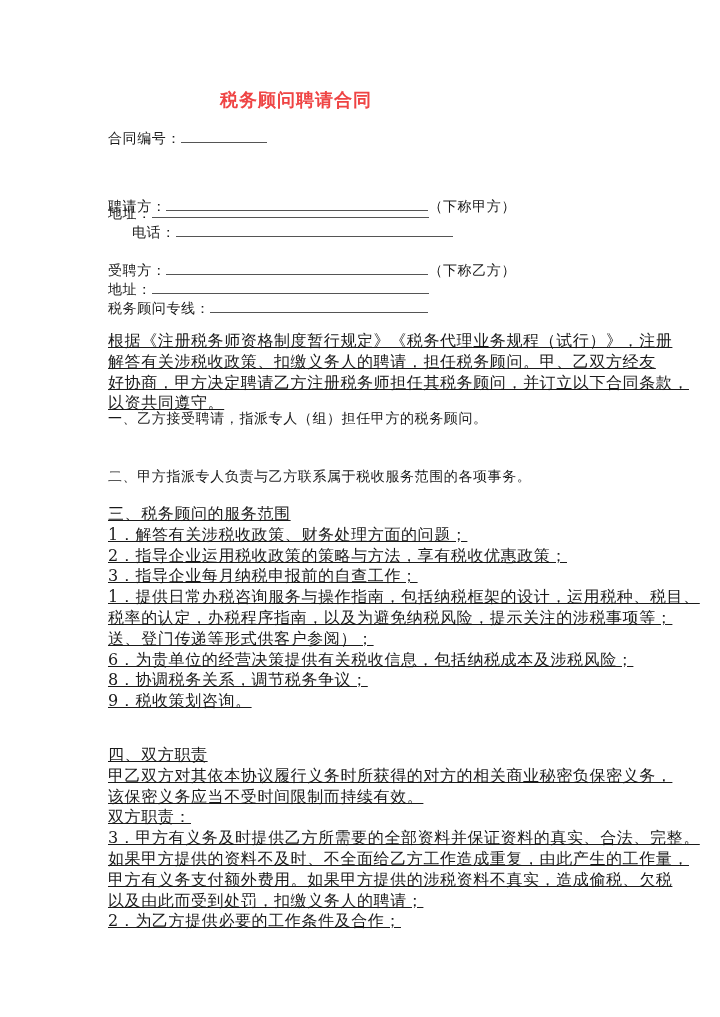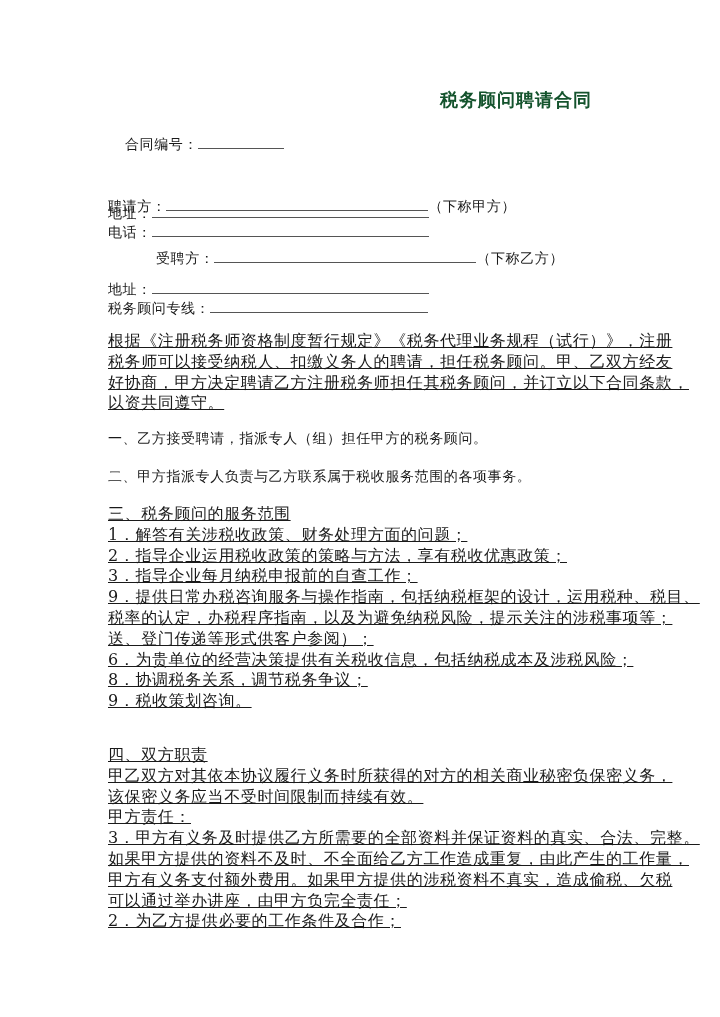--- a/index.html
+++ b/index.html
@@ -1,85 +1,85 @@
 <!DOCTYPE html>
 <html><head>
 <meta charset="utf-8">
 <style>
   html, body { margin: 0; padding: 0; background: #ffffff; }
   body { width: 720px; height: 1017px; position: relative; overflow: hidden;
          font-family: "DejaVu Serif", "Liberation Serif", serif; color: #1a1a1a; }
   .page { position: absolute; left: 0; top: 0; width: 720px; height: 1017px; }
-  .title { position: absolute; top: 88px; left: 0; width: 592px; text-align: right;
+  .title { position: absolute; top: 88px; left: 0; width: 592px; text-align: center;
            font-family: "DejaVu Sans", "Liberation Sans", sans-serif; font-weight: bold;
-           font-size: 18px; letter-spacing: 1px; color: #14532d; }
+           font-size: 18px; letter-spacing: 1px; color: #ef4444; }
   .line { position: absolute; left: 108px; font-size: 14px; line-height: 20.7px;
           white-space: nowrap; letter-spacing: 0.6px; }
   .blank { display: inline-block; border-bottom: 1px solid #555; height: 14px; vertical-align: baseline; }
   .para { position: absolute; left: 108px; width: 512px; font-size: 16px; line-height: 20.8px;
           letter-spacing: 0.6px; text-decoration: underline; }
   .para div { white-space: nowrap; }
 </style>
 </head>
 <body>
 
 <div class="page">
   <div class="title">税务顾问聘请合同</div>
 
-  <div class="line" style="top:134px;margin-left:17px;">
+  <div class="line" style="top:128px;">
     <span>合同编号：</span><span class="blank" style="width:86px;"></span>
   </div>
 
   <div class="line" style="top:196px;">
     <span>聘请方：</span><span class="blank" style="width:262px;"></span><span>（下称甲方）</span>
   </div>
   <div class="line" style="top:203px;">
     <span>地址：</span><span class="blank" style="width:277px;"></span>
   </div>
-  <div class="line" style="top:222px;">
+  <div class="line" style="top:222px;margin-left:24px;">
     <span>电话：</span><span class="blank" style="width:277px;"></span>
   </div>
 
-  <div class="line" style="top:248px;margin-left:48px;">
+  <div class="line" style="top:260px;">
     <span>受聘方：</span><span class="blank" style="width:262px;"></span><span>（下称乙方）</span>
   </div>
   <div class="line" style="top:279px;">
     <span>地址：</span><span class="blank" style="width:277px;"></span>
   </div>
   <div class="line" style="top:298px;">
     <span>税务顾问专线：</span><span class="blank" style="width:218px;"></span>
   </div>
 
   <div class="para" style="top:331px;">
     <div>根据《注册税务师资格制度暂行规定》《税务代理业务规程（试行）》，注册</div>
-    <div>税务师可以接受纳税人、扣缴义务人的聘请，担任税务顾问。甲、乙双方经友</div>
+    <div>解答有关涉税收政策、扣缴义务人的聘请，担任税务顾问。甲、乙双方经友</div>
     <div>好协商，甲方决定聘请乙方注册税务师担任其税务顾问，并订立以下合同条款，</div>
     <div>以资共同遵守。</div>
   </div>
 
-  <div class="line" style="top:428px;">一、乙方接受聘请，指派专人（组）担任甲方的税务顾问。</div>
+  <div class="line" style="top:408px;">一、乙方接受聘请，指派专人（组）担任甲方的税务顾问。</div>
   <div class="line" style="top:466px;">二、甲方指派专人负责与乙方联系属于税收服务范围的各项事务。</div>
 
   <div class="para" style="top:504px;">
     <div>三、税务顾问的服务范围</div>
     <div>1．解答有关涉税收政策、财务处理方面的问题；</div>
     <div>2．指导企业运用税收政策的策略与方法，享有税收优惠政策；</div>
     <div>3．指导企业每月纳税申报前的自查工作；</div>
-    <div>9．提供日常办税咨询服务与操作指南，包括纳税框架的设计，运用税种、税目、</div>
+    <div>1．提供日常办税咨询服务与操作指南，包括纳税框架的设计，运用税种、税目、</div>
     <div>税率的认定，办税程序指南，以及为避免纳税风险，提示关注的涉税事项等；</div>
     <div>送、登门传递等形式供客户参阅）；</div>
     <div>6．为贵单位的经营决策提供有关税收信息，包括纳税成本及涉税风险；</div>
     <div>8．协调税务关系，调节税务争议；</div>
     <div>9．税收策划咨询。</div>
   </div>
 
   <div class="para" style="top:745px;">
     <div>四、双方职责</div>
     <div>甲乙双方对其依本协议履行义务时所获得的对方的相关商业秘密负保密义务，</div>
     <div>该保密义务应当不受时间限制而持续有效。</div>
-    <div>甲方责任：</div>
+    <div>双方职责：</div>
     <div>3．甲方有义务及时提供乙方所需要的全部资料并保证资料的真实、合法、完整。</div>
     <div>如果甲方提供的资料不及时、不全面给乙方工作造成重复，由此产生的工作量，</div>
     <div>甲方有义务支付额外费用。如果甲方提供的涉税资料不真实，造成偷税、欠税</div>
-    <div>可以通过举办讲座，由甲方负完全责任；</div>
+    <div>以及由此而受到处罚，扣缴义务人的聘请；</div>
     <div>2．为乙方提供必要的工作条件及合作；</div>
   </div>
 </div>
 
 </body></html>

